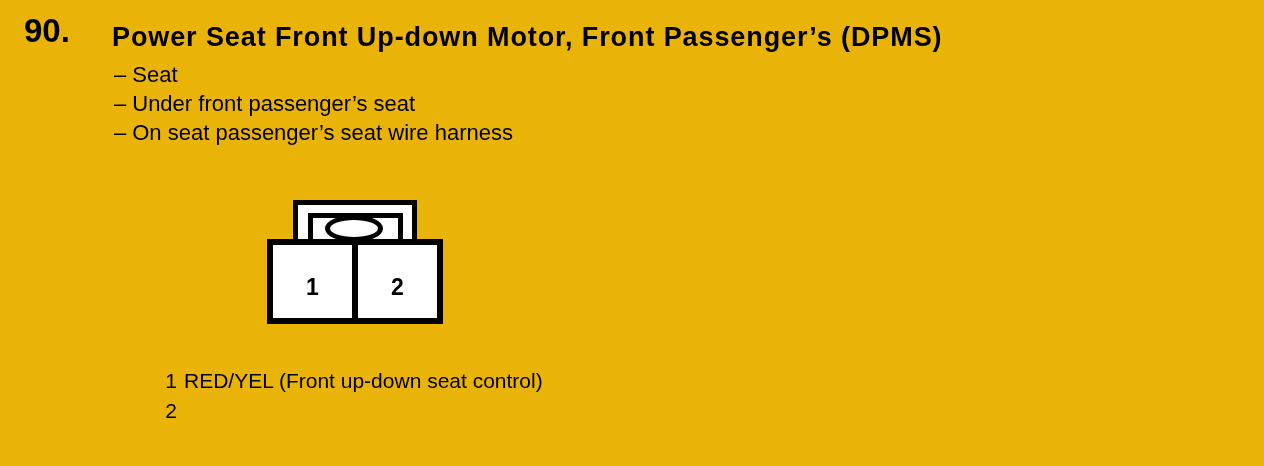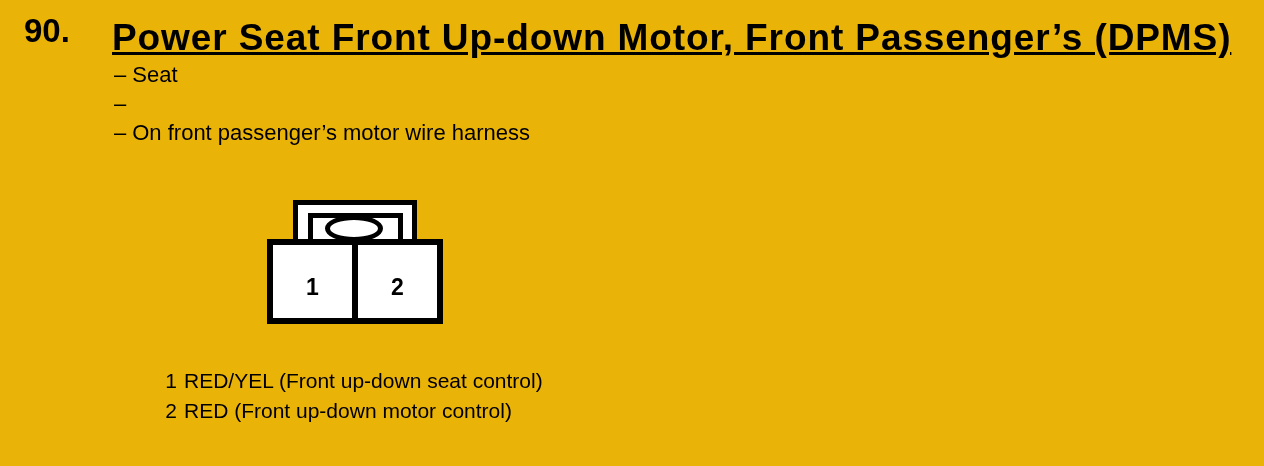--- a/index.html
+++ b/index.html
@@ -21,27 +21,26 @@
     left: 24px;
     top: 10px;
     font-size: 33px;
     font-weight: bold;
     line-height: 1.3;
     white-space: nowrap;
   }
   .section-title {
     position: absolute;
     left: 112px;
-    top: 14px;
-    font-size: 37px;
+    top: 20px;
+    font-size: 27px;
     font-weight: bold;
     letter-spacing: 0.9px;
     line-height: 1.3;
     white-space: nowrap;
-    text-decoration: underline;
   }
 
   
   .detail-list {
     position: absolute;
     left: 114px;
     top: 60px;
     font-size: 22px;
   }
   .detail-item {
@@ -123,24 +122,25 @@
   <div class="section-number">90.</div>
   <h1 class="section-title">Power Seat Front Up-down Motor, Front Passenger’s (DPMS)</h1>
 
   <div class="detail-list">
     <div class="detail-item">
       <span class="dash">–</span>
       <span>Seat</span>
     </div>
     <div class="detail-item">
       <span class="dash">–</span>
+      <span>Under front passenger’s seat</span>
     </div>
     <div class="detail-item">
       <span class="dash">–</span>
-      <span>On front passenger’s motor wire harness</span>
+      <span>On seat passenger’s seat wire harness</span>
     </div>
   </div>
 
   <div class="connector">
     <div class="tab-outer"></div>
     <div class="tab-inner"></div>
     <div class="tab-ellipse"></div>
     <div class="connector-body">
       <div class="cavity">
         <span>1</span>
@@ -152,17 +152,16 @@
     </div>
   </div>
 
   <div class="pin-list">
     <div class="pin-row">
       <span class="pin-num">1</span>
       <span class="pin-label">RED/YEL (Front up-down seat control)</span>
     </div>
     <div class="pin-row">
       <span class="pin-num">2</span>
-      <span class="pin-label">RED (Front up-down motor control)</span>
     </div>
   </div>
 
 </div>
 
 </body></html>

